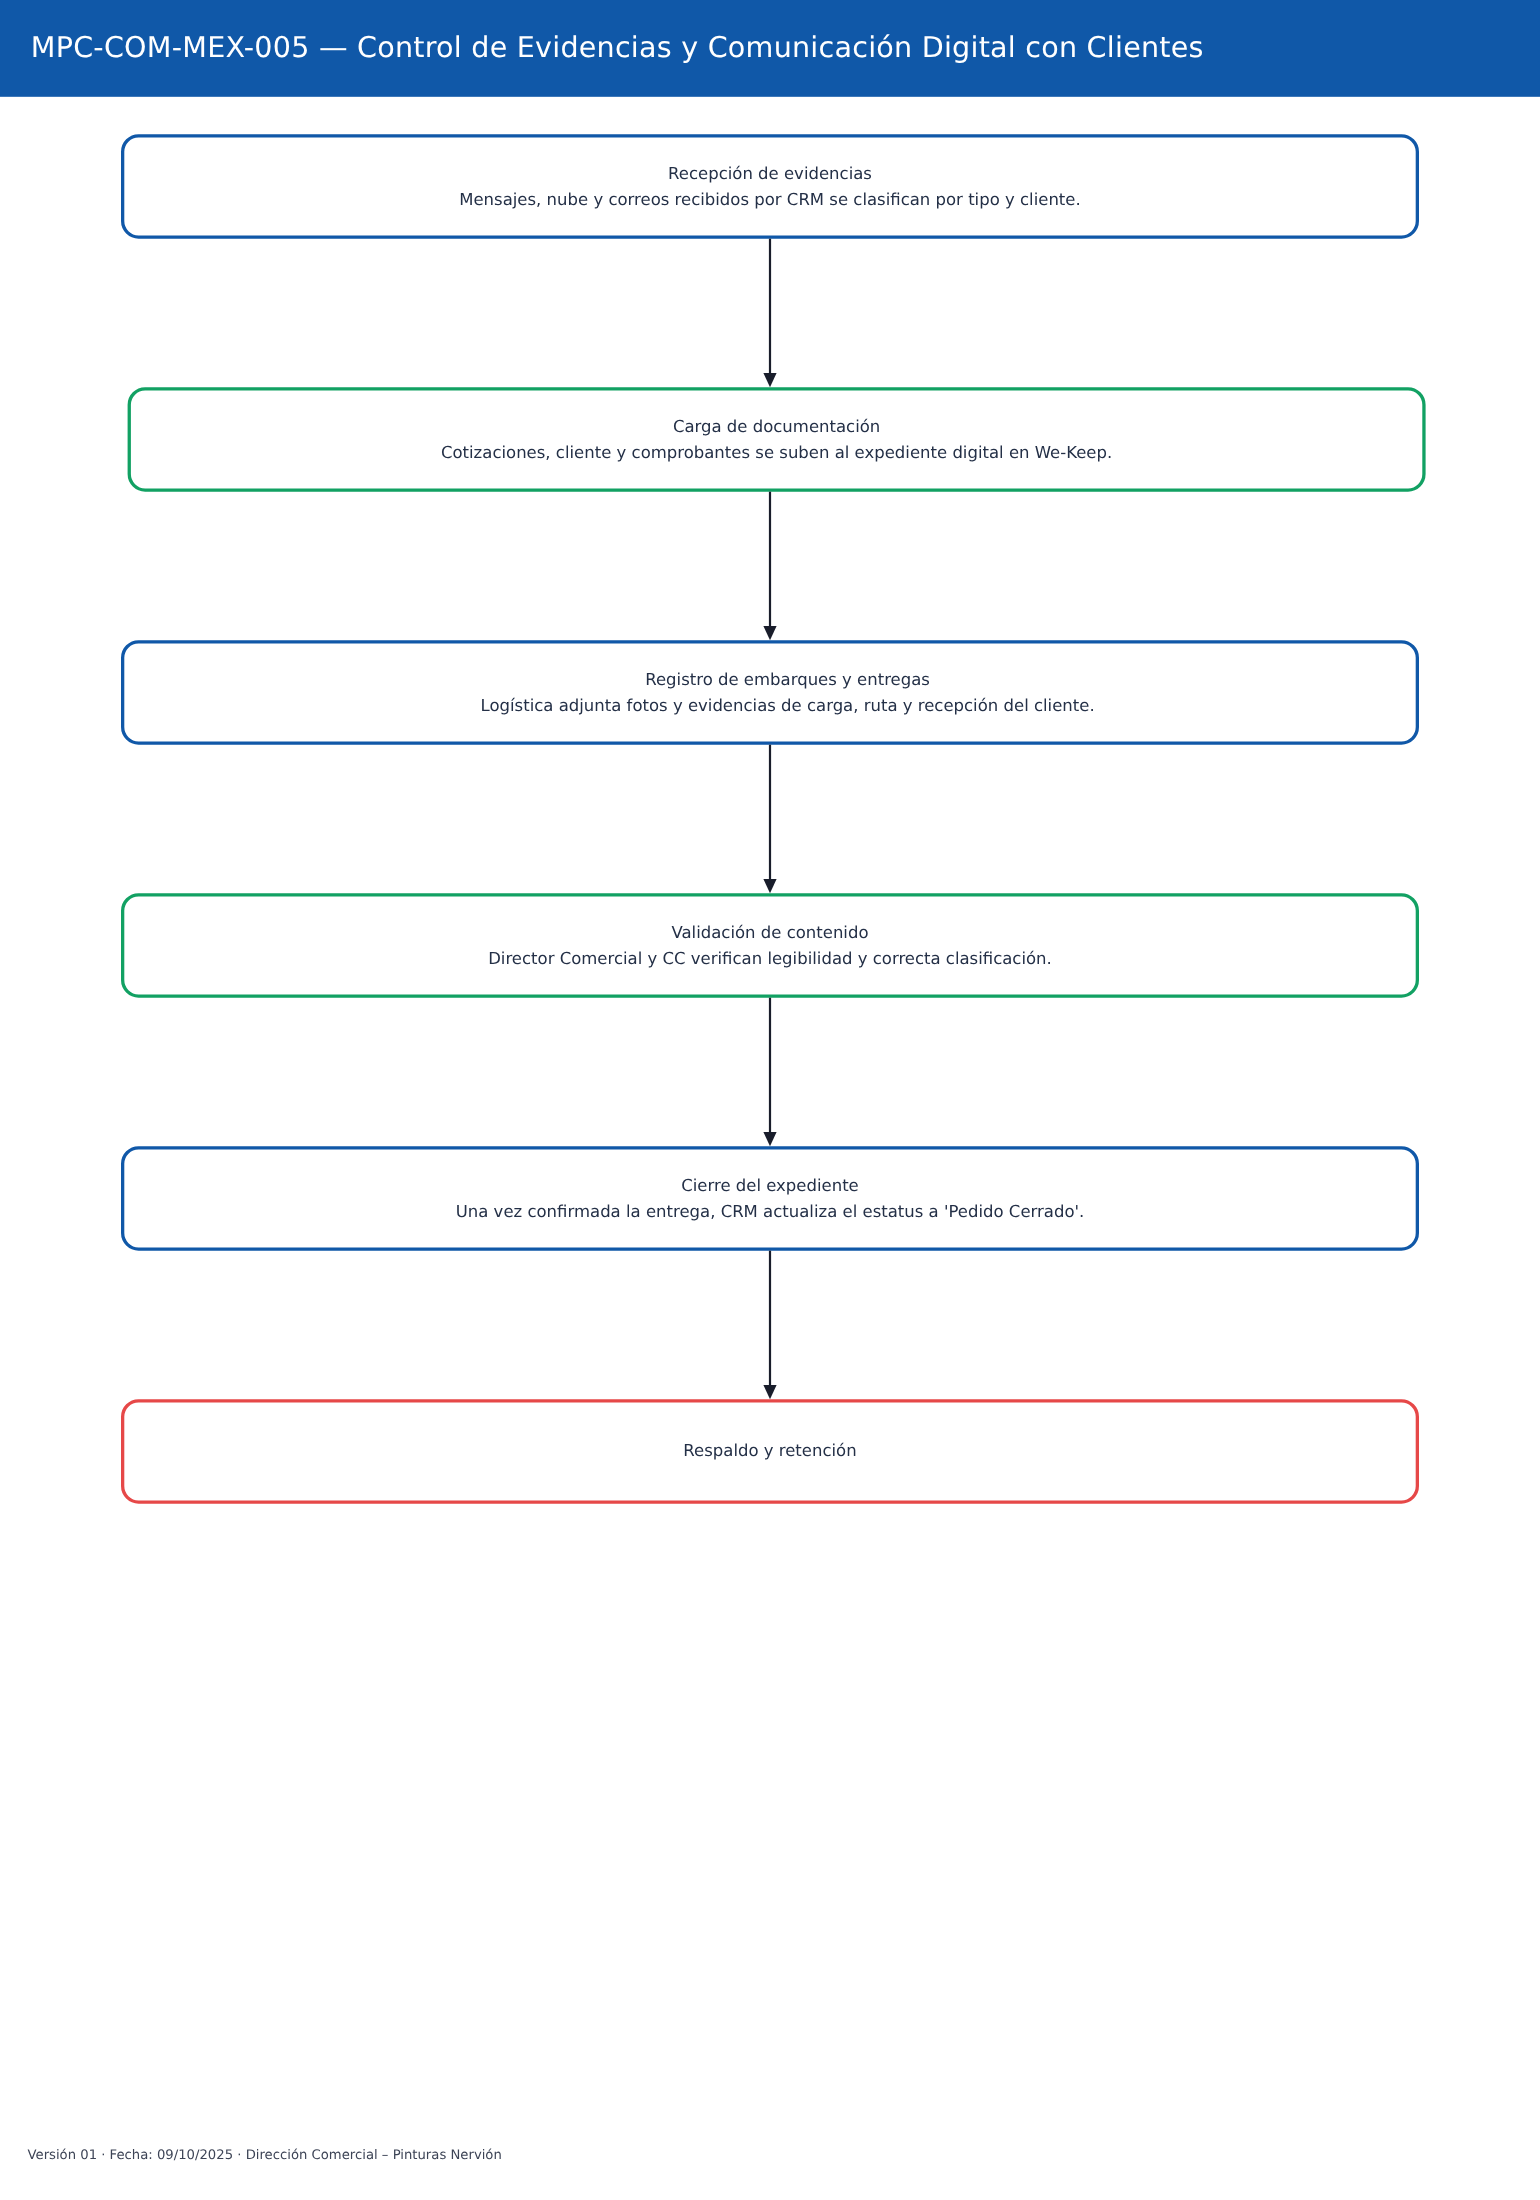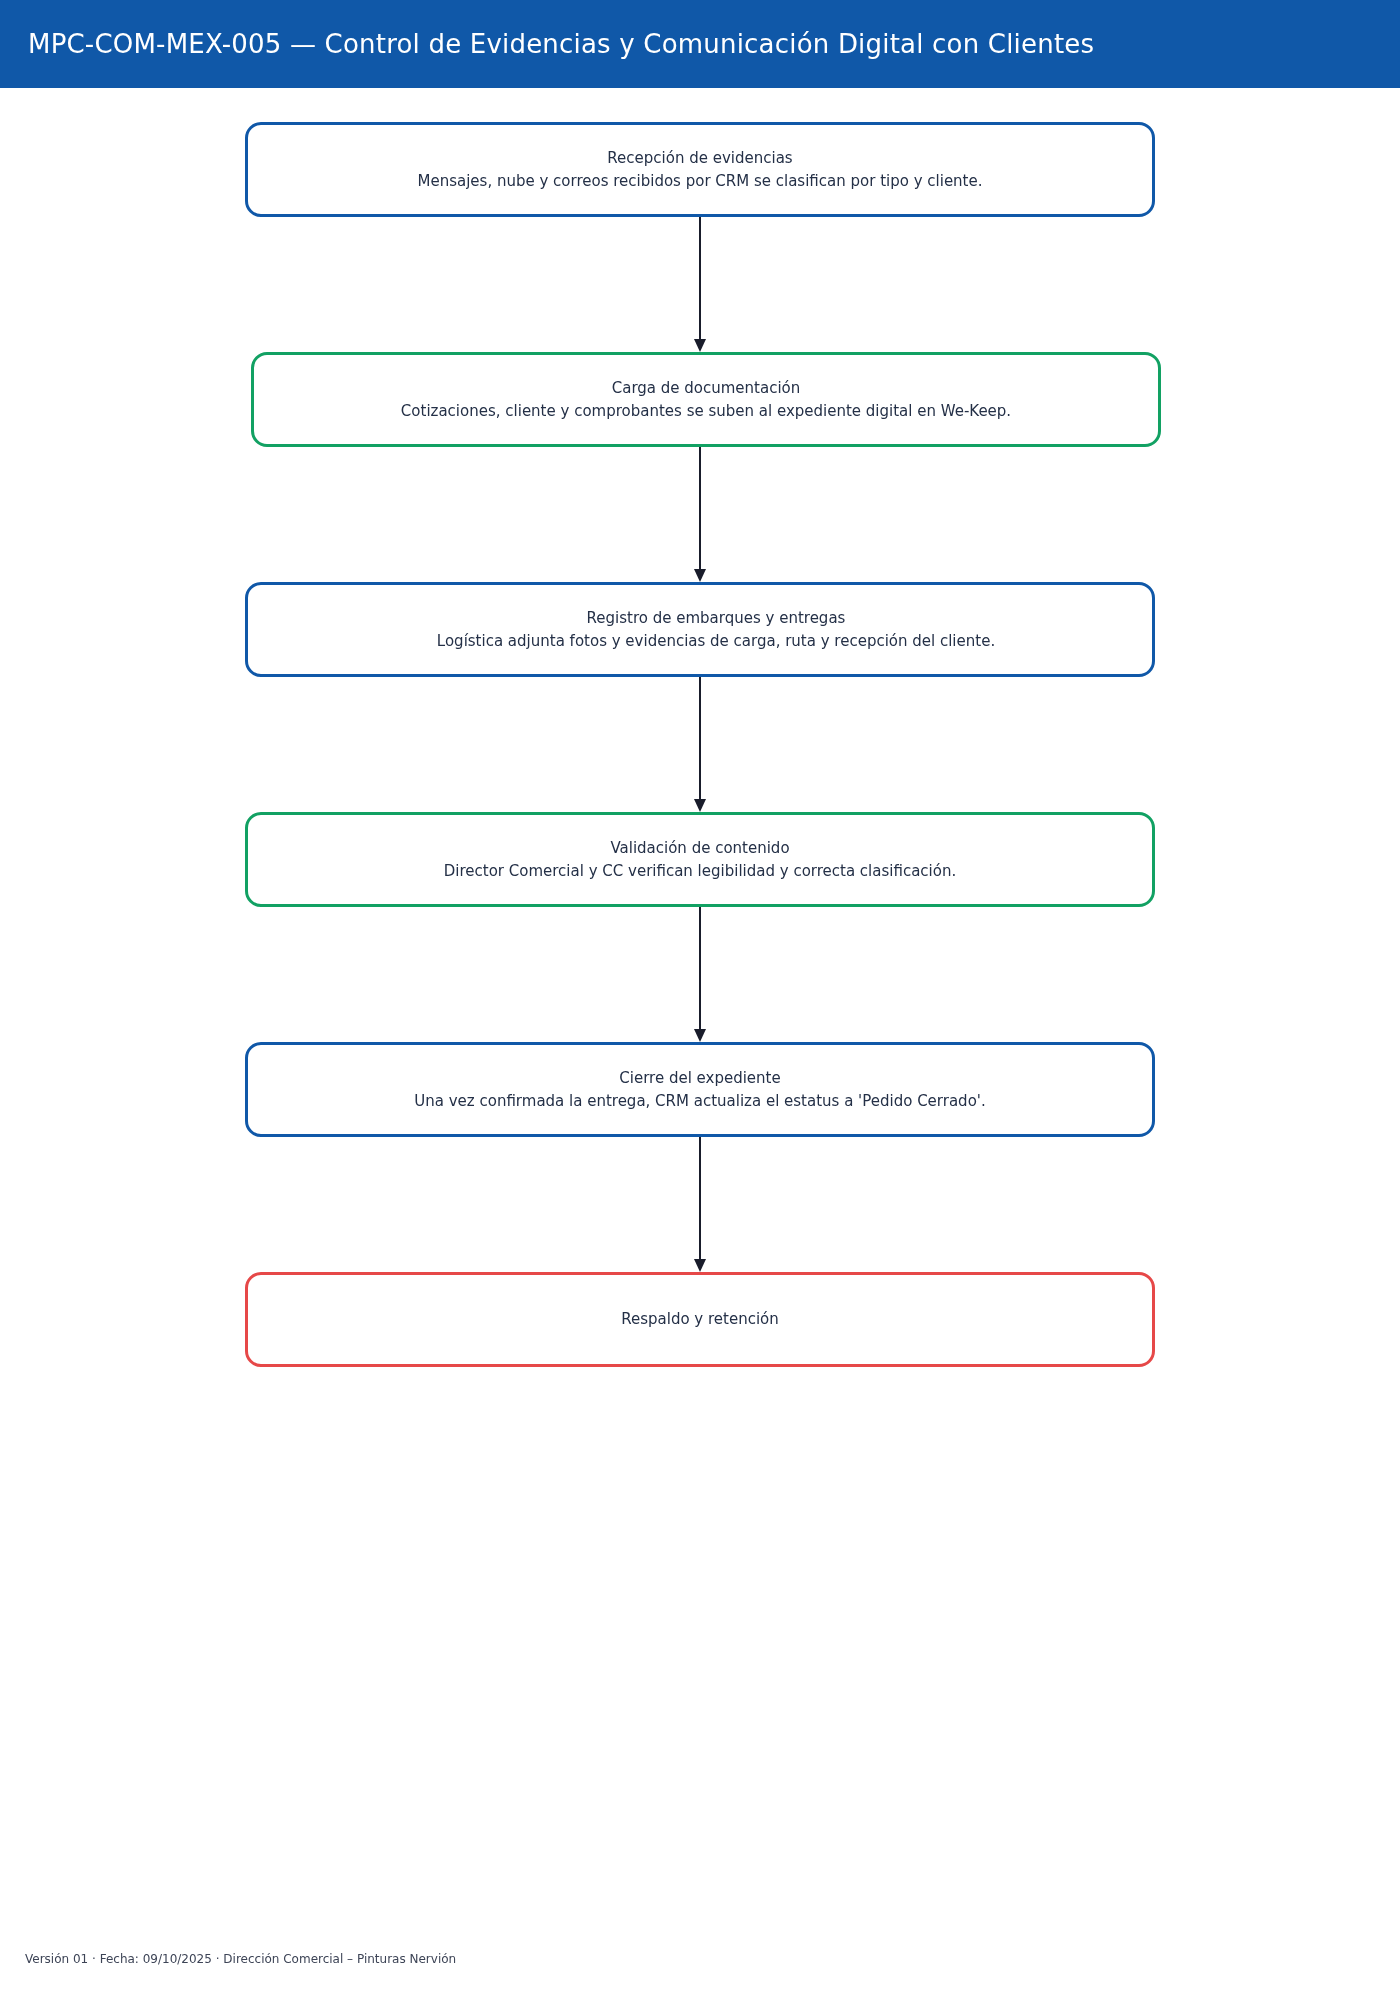--- a/index.html
+++ b/index.html
@@ -28,21 +28,21 @@
     white-space: nowrap;
   }
   .flow {
     margin-top: 34px;
     display: flex;
     flex-direction: column;
     align-items: center;
   }
   .step-box {
     box-sizing: border-box;
-    width: 910px;
+    width: 1180px;
     height: 95px;
     border: 3px solid #1058A8;
     border-radius: 16px;
     background: #ffffff;
     display: flex;
     flex-direction: column;
     align-items: center;
     justify-content: center;
     text-align: center;
   }

